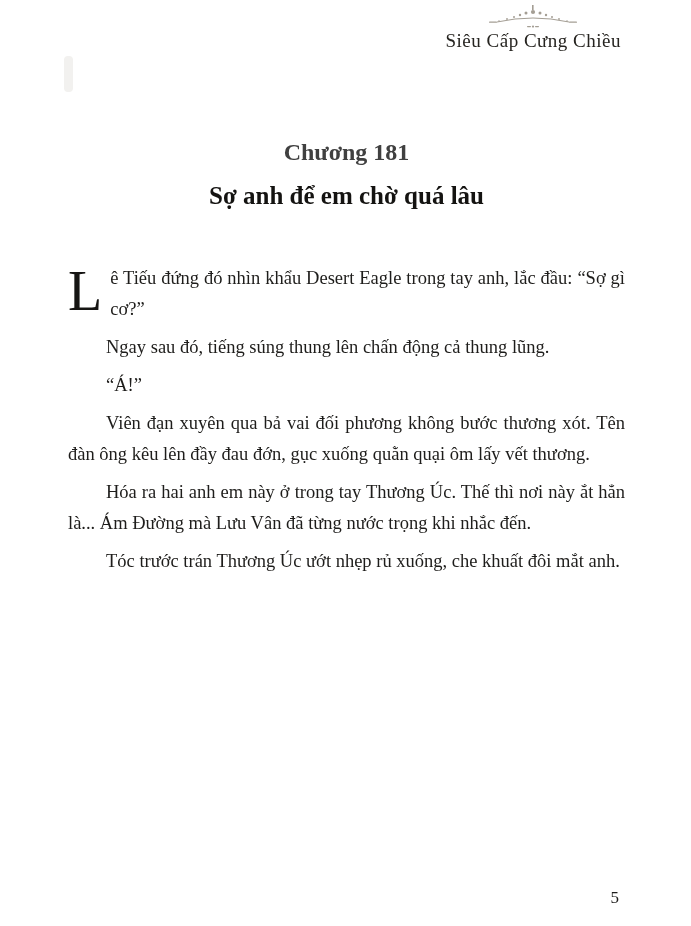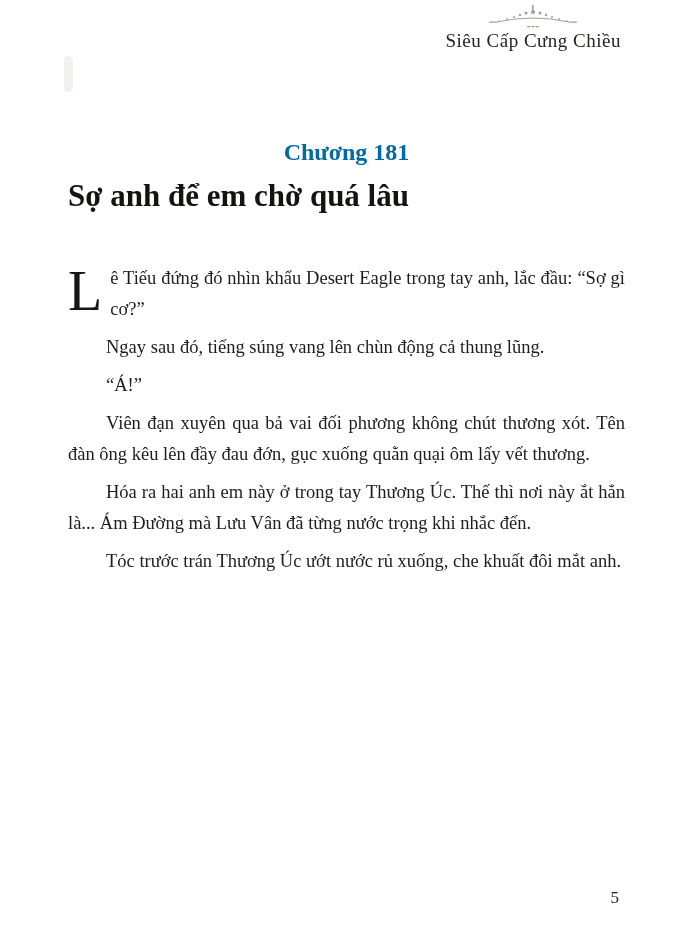--- a/index.html
+++ b/index.html
@@ -37,26 +37,26 @@
     top: 138px;
     left: 68px;
     right: 66px;
   }
   .chapter-number {
     margin: 0;
     text-align: center;
     font-size: 24px;
     line-height: 28px;
     font-weight: bold;
-    color: #0369a1;
+    color: #404040;
   }
   .chapter-title {
     margin: 15px 0 0 0;
-    text-align: left;
-    font-size: 31px;
+    text-align: center;
+    font-size: 25px;
     line-height: 30px;
     font-weight: bold;
     color: #141311;
   }
   .body-text { margin-top: 52px; }
   .body-text p {
     margin: 0 0 7px 0;
     font-size: 18.5px;
     line-height: 31px;
     text-align: justify;
@@ -115,23 +115,23 @@
     </div>
     <div class="book-title">Siêu Cấp Cưng Chiều</div>
   </div>
 
   <div class="content">
     <h1 class="chapter-number">Chương 181</h1>
     <h2 class="chapter-title">Sợ anh để em chờ quá lâu</h2>
 
     <div class="body-text">
       <p class="opening"><span class="drop-cap">L</span><span>ê Tiếu đứng đó nhìn khẩu Desert Eagle trong tay anh, lắc đầu: “Sợ gì cơ?”</span></p>
-      <p>Ngay sau đó, tiếng súng vang lên chùn động cả thung lũng.</p>
+      <p>Ngay sau đó, tiếng súng thung lên chấn động cả thung lũng.</p>
       <p>“Á!”</p>
-      <p>Viên đạn xuyên qua bả vai đối phương không chút thương xót. Tên đàn ông kêu lên đầy đau đớn, gục xuống quằn quại ôm lấy vết thương.</p>
+      <p>Viên đạn xuyên qua bả vai đối phương không bước thương xót. Tên đàn ông kêu lên đầy đau đớn, gục xuống quằn quại ôm lấy vết thương.</p>
       <p>Hóa ra hai anh em này ở trong tay Thương Úc. Thế thì nơi này ắt hẳn là... Ám Đường mà Lưu Vân đã từng nước trọng khi nhắc đến.</p>
-      <p>Tóc trước trán Thương Úc ướt nước rủ xuống, che khuất đôi mắt anh.</p>
+      <p>Tóc trước trán Thương Úc ướt nhẹp rủ xuống, che khuất đôi mắt anh.</p>
     </div>
   </div>
 
   <div class="page-number">5</div>
 
 </div>
 
 </body></html>

